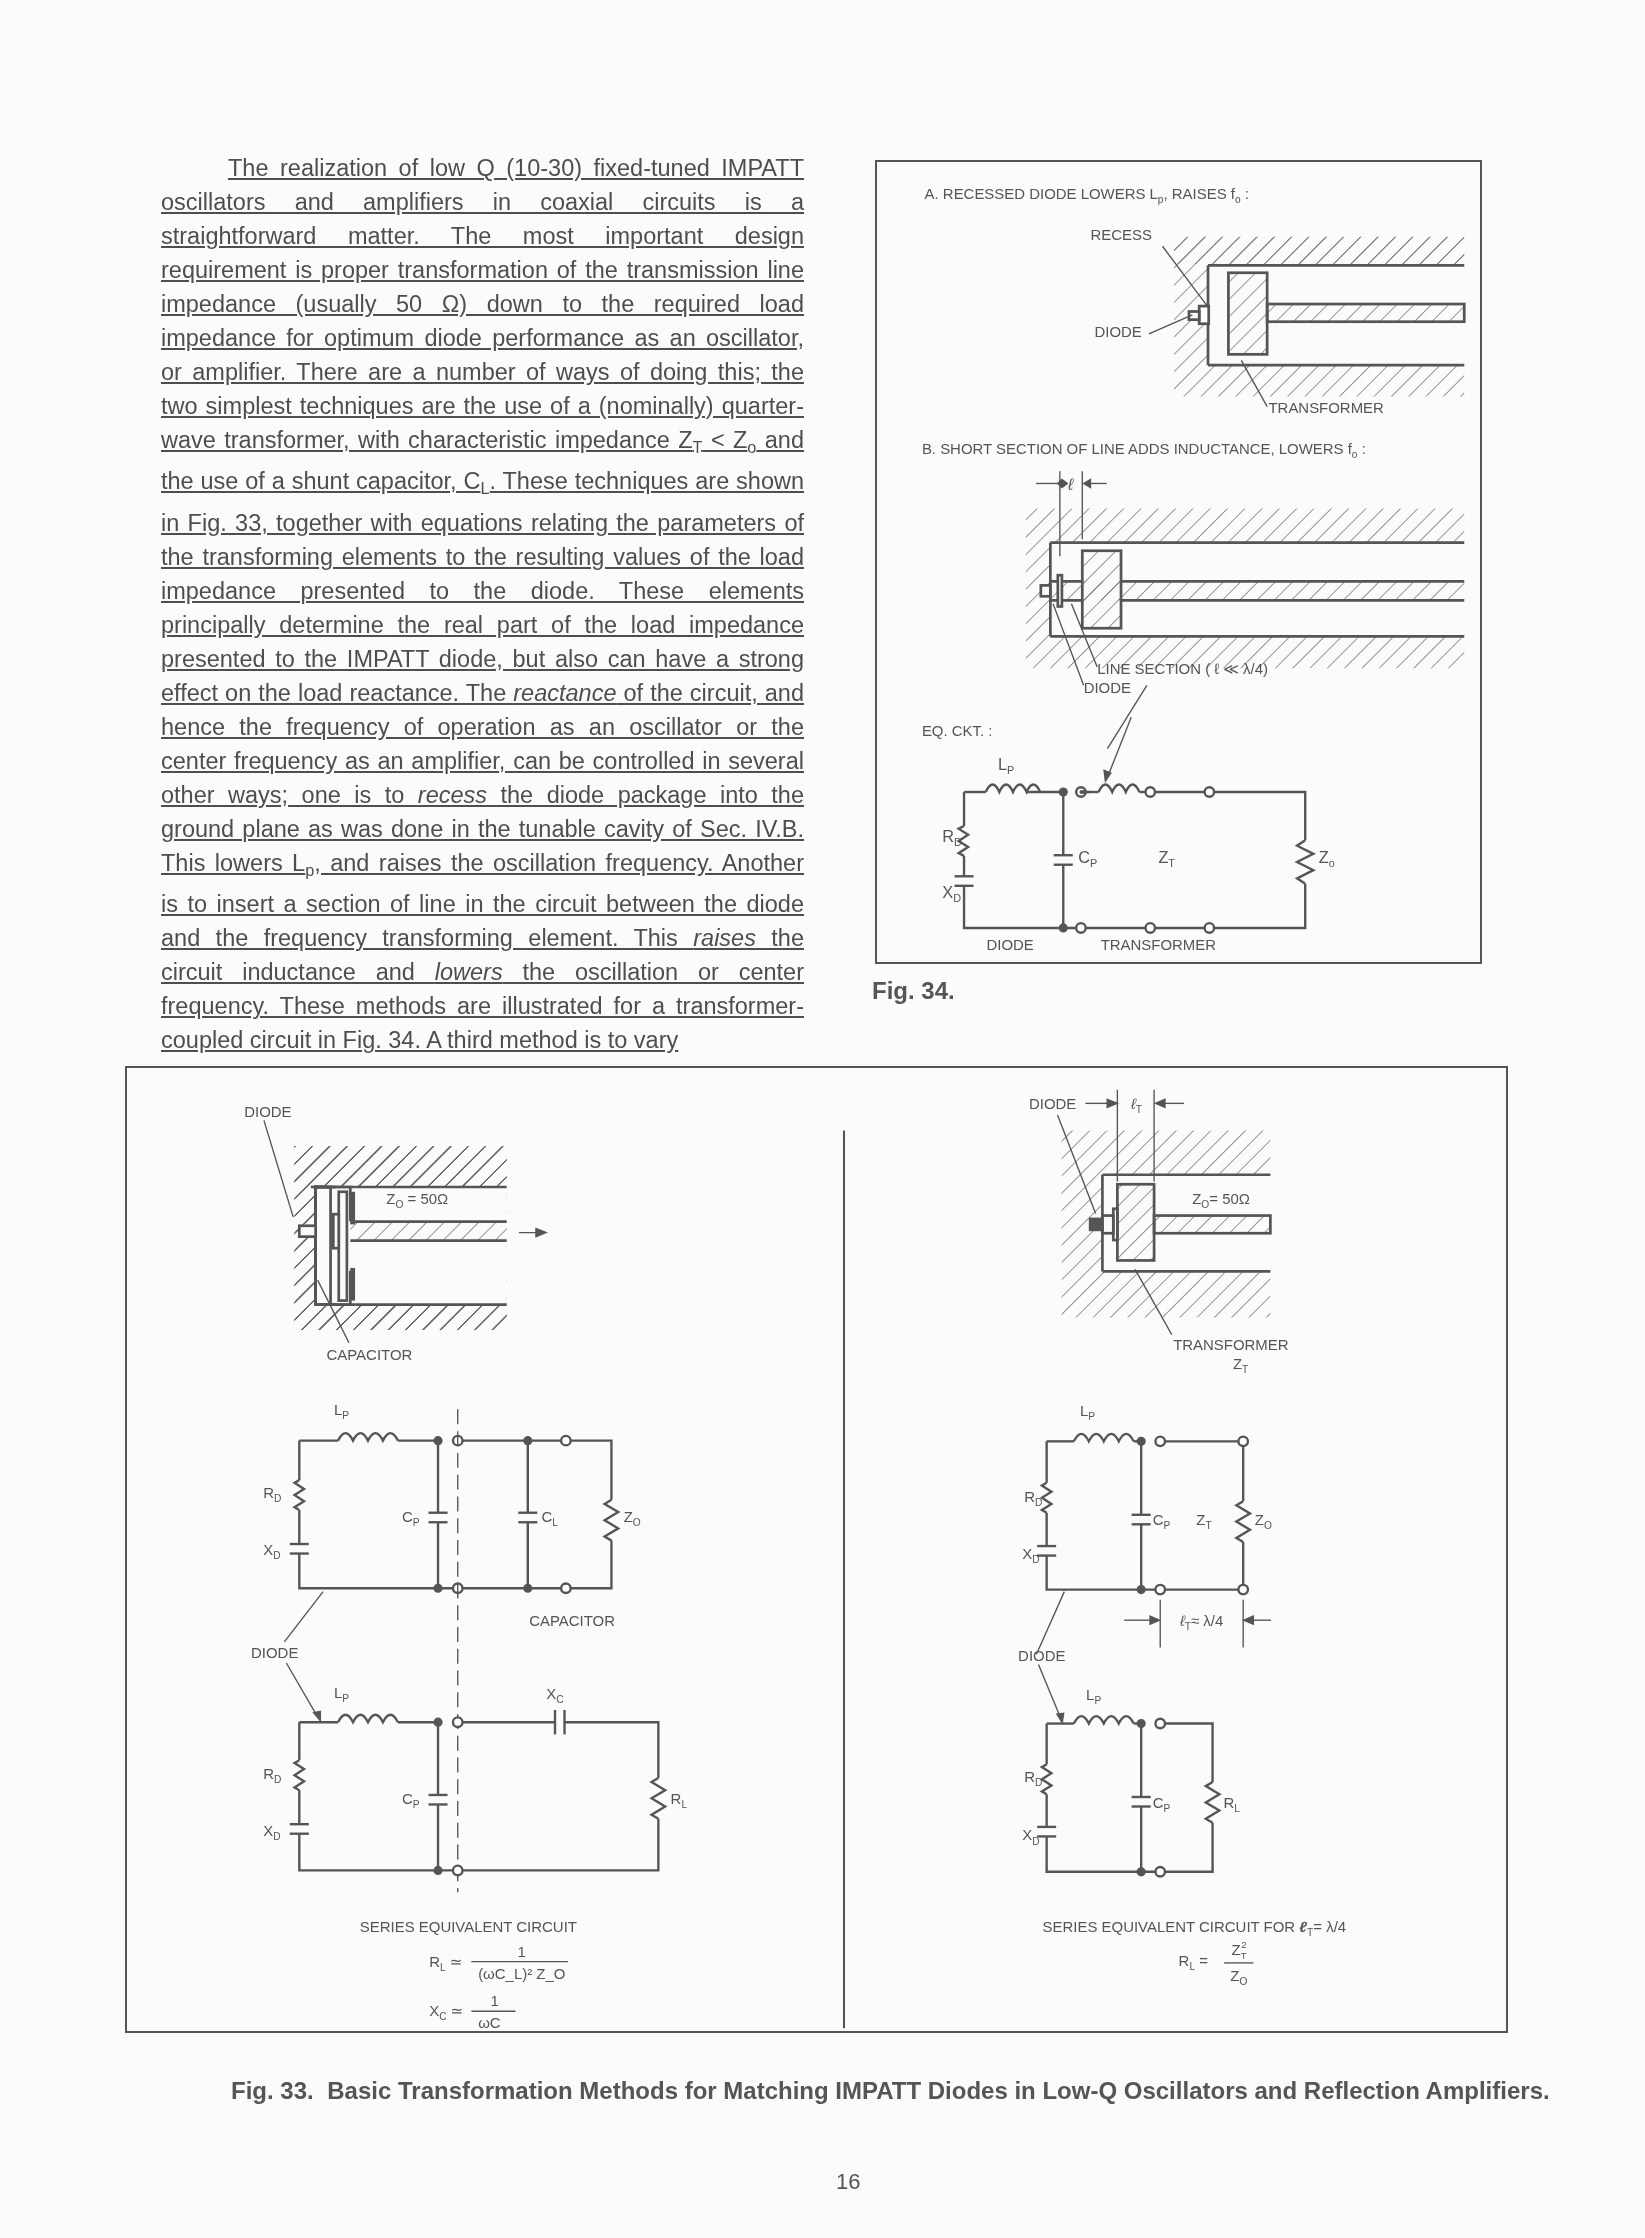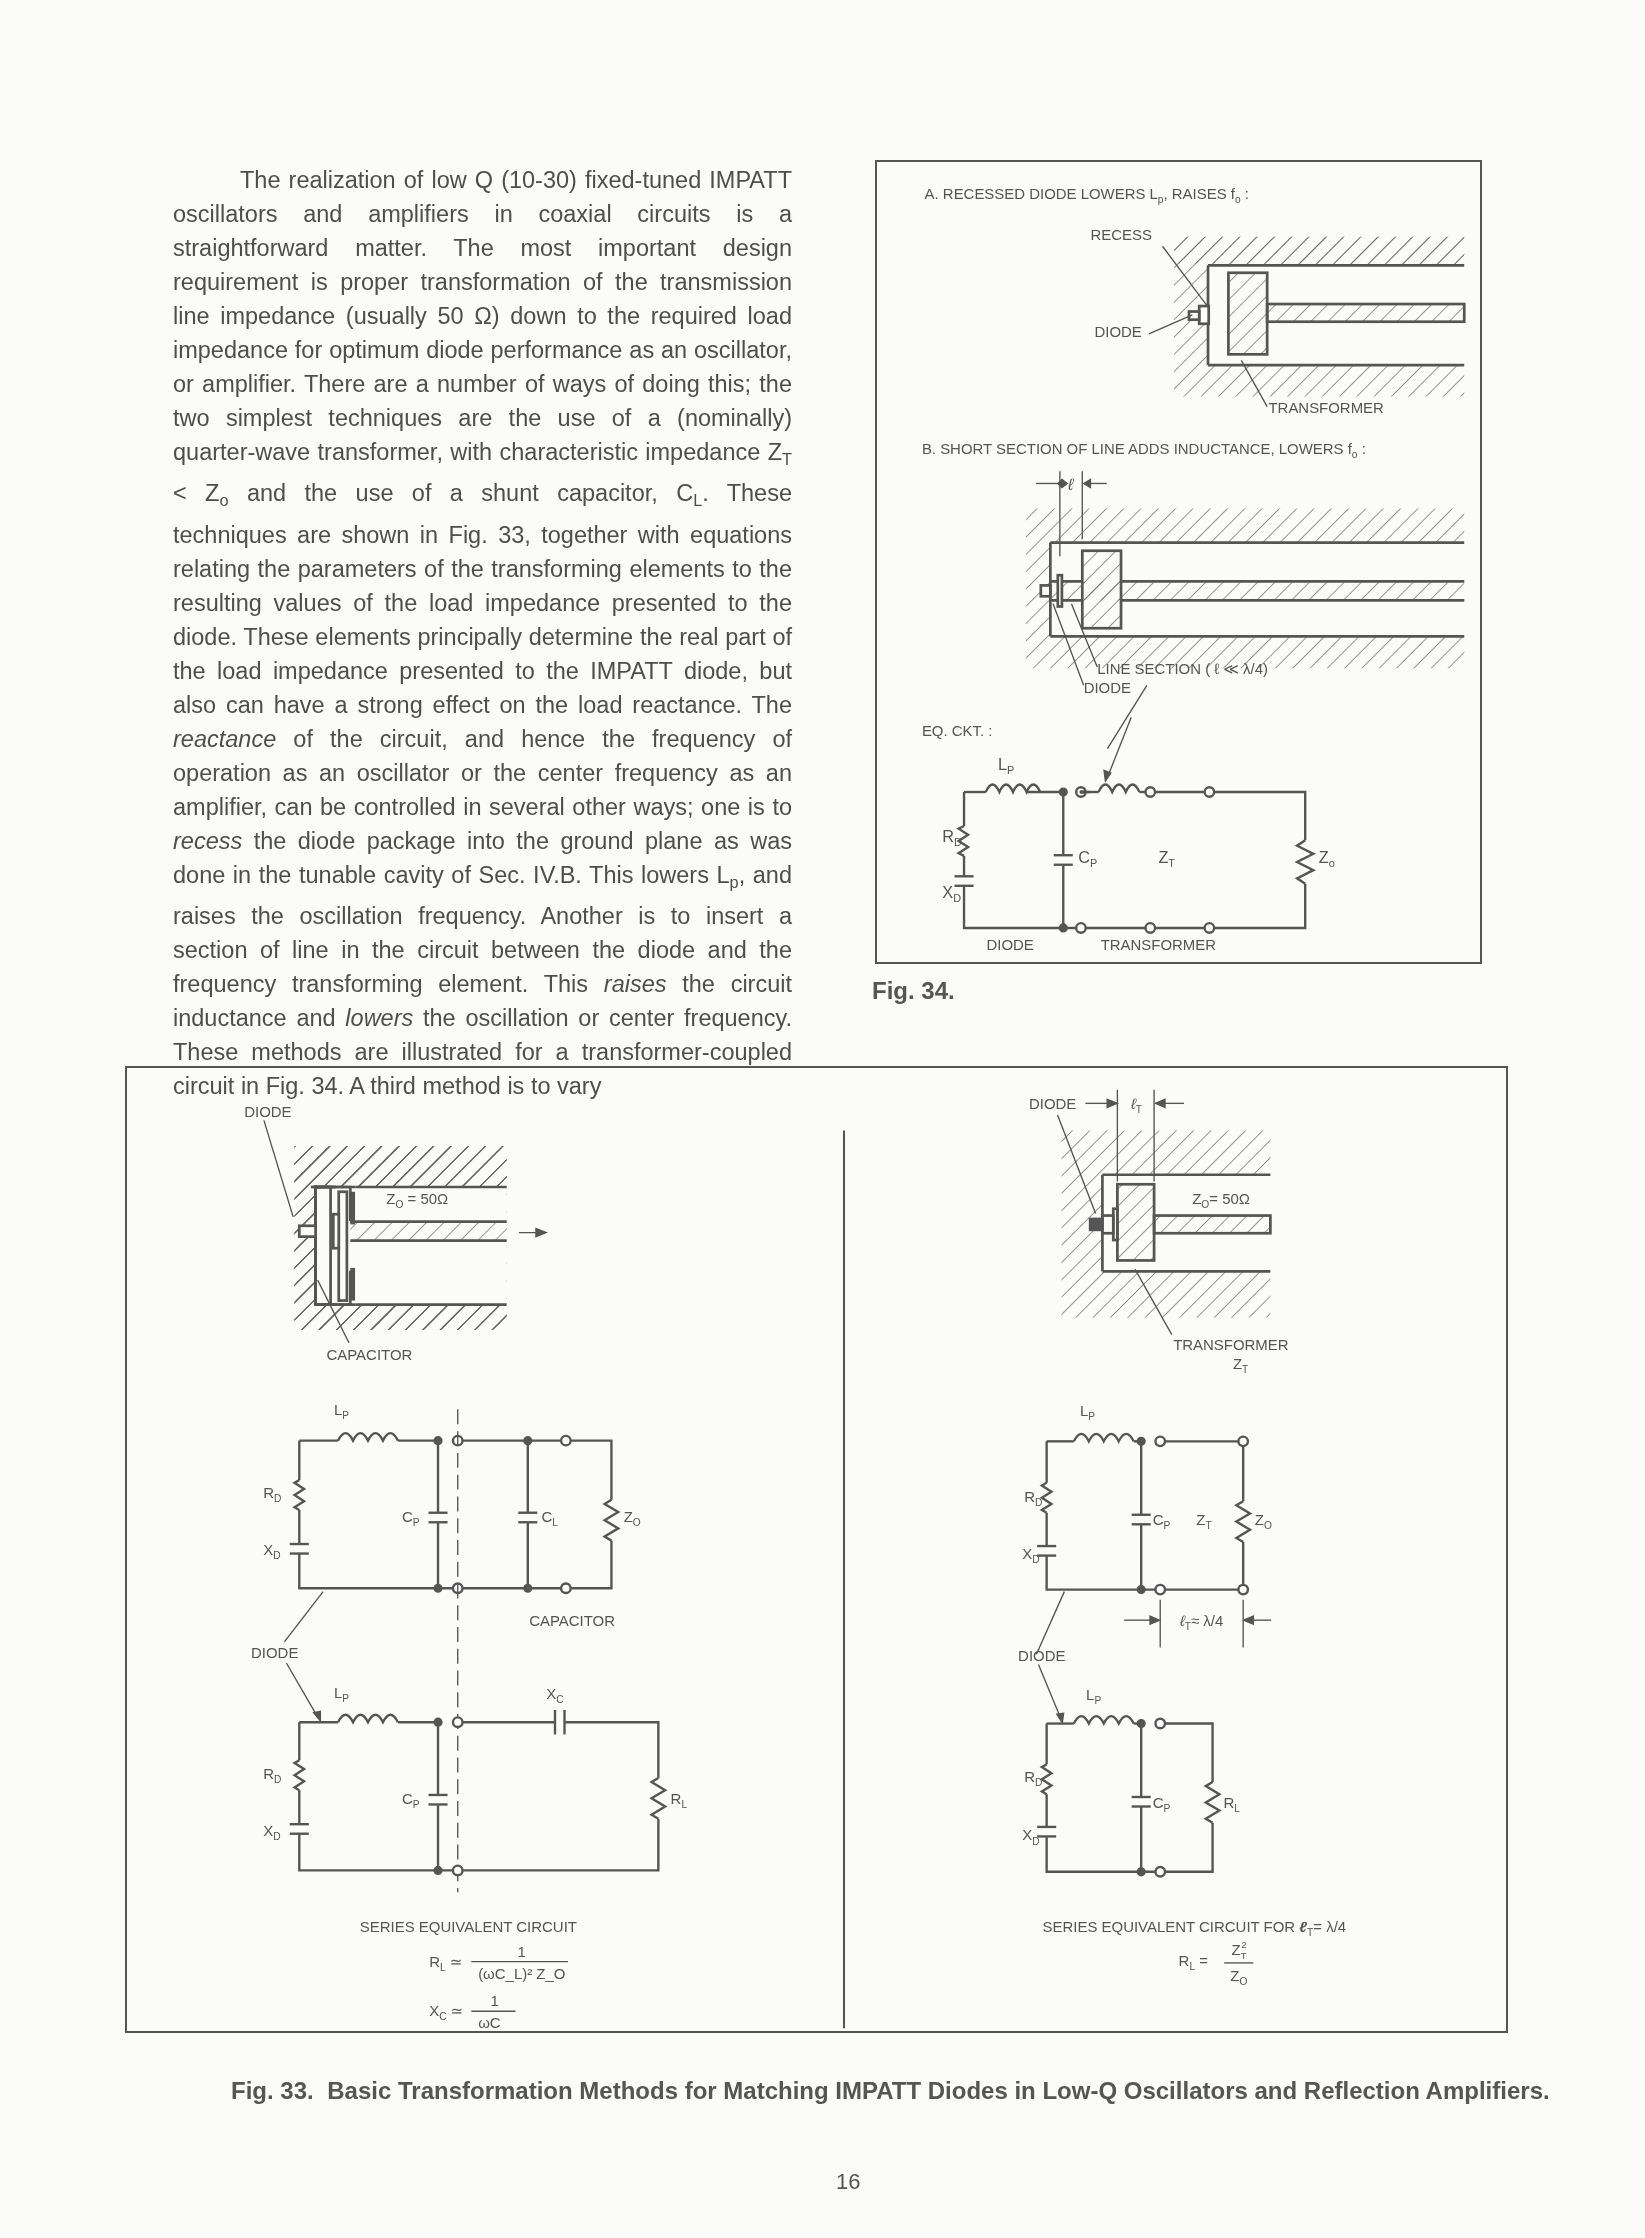--- a/index.html
+++ b/index.html
@@ -8,21 +8,21 @@
     background: #fbfbf9; color: #4a4a4a;
     font-family: "Liberation Sans", sans-serif;
     overflow: hidden;
   }
   .body-text {
     position: absolute; left: 156px; top: 146px; width: 653px;
     font-family: "Liberation Sans", sans-serif;
     font-size: 23.5px; line-height: 34px; color: #4e4e4e;
     text-align: justify;
   }
-  .body-text p { margin: 17px; text-indent: 67px; }
+  .body-text p { margin: 5px; text-indent: 67px; text-decoration: underline; }
   .body-text i { font-style: italic; }
   .sub { font-size: 16.3px; vertical-align: -5.4px; }
 
   .fig34-box {
     position: absolute; left: 875px; top: 160px; width: 607px; height: 804px;
     border: 2px solid #555; box-sizing: border-box;
   }
   .fig-svg { position: absolute; left: 0; top: 0; }
   .lbl { font-family: "Liberation Sans", sans-serif; fill: #555; }
   .caption34 {

